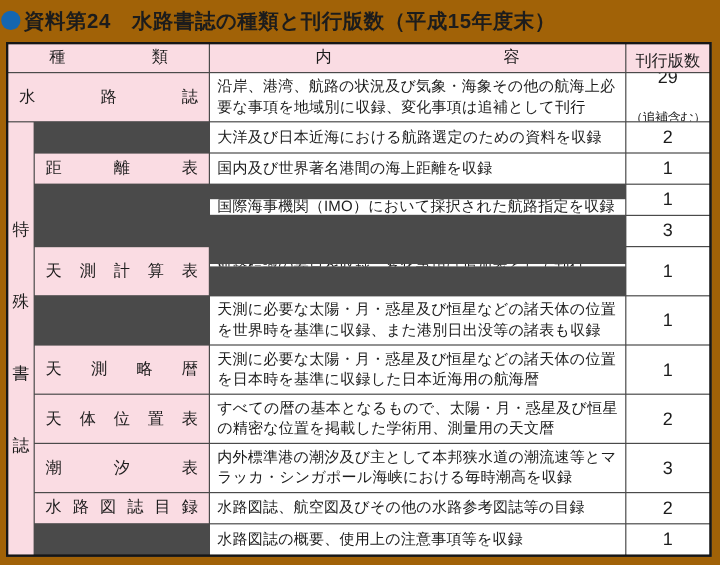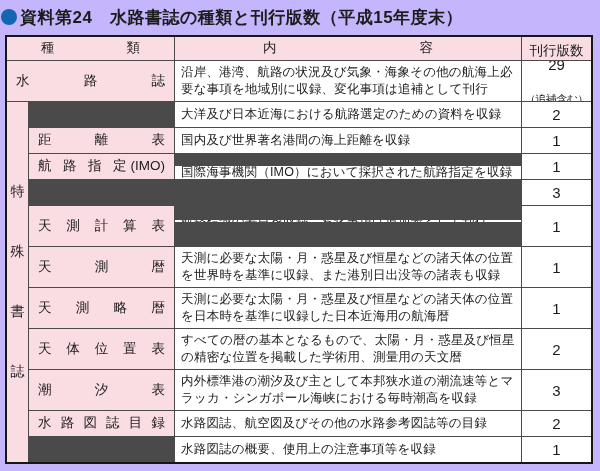--- a/index.html
+++ b/index.html
@@ -1,17 +1,17 @@
 <!DOCTYPE html>
 <html lang="ja"><head>
 <meta charset="utf-8">
 <style>
   html,body{margin:0;padding:0;background:#ffffff;}
   .page{
-    position:relative;width:600px;height:471px;overflow:hidden;background:#c4b5fd;
+    position:relative;width:600px;height:471px;overflow:hidden;background:#a16207;
     font-family:"Liberation Sans","DejaVu Sans",sans-serif;color:#1c1c1c;
   }
   .title-row{
     display:flex;align-items:center;gap:3px;
     padding:5px 0 0 1px;height:24px;
   }
   .bullet{
     width:16px;height:16px;border-radius:50%;
     flex:0 0 auto;
   }
@@ -108,23 +108,20 @@
       <span class="spread">距 離 表</span>
     </div>
     <div class="t-cell white content-cell" style="grid-area:4/3/5/4;">
       <span class="content-text">国内及び世界著名港間の海上距離を収録</span>
     </div>
     <div class="t-cell white num-cell" style="grid-area:4/4/5/5;">
       <span class="num">1</span>
 
     </div>
 
-    <div class="t-cell pink type-cell" style="grid-area:5/2/6/3;">
-      <span class="spread">航 路 指 定(IMO)</span>
-    </div>
     <div class="t-cell white content-cell" style="grid-area:5/3/6/4;margin-top:12px;">
       <span class="content-text">国際海事機関（IMO）において採択された航路指定を収録</span>
     </div>
     <div class="t-cell white num-cell" style="grid-area:5/4/6/5;">
       <span class="num">1</span>
 
     </div>
 
     <div class="t-cell white content-cell" style="grid-area:6/3/7/4;margin-top:40px;">
       <span class="content-text">航路標識の要目を収録、変化事項は追加表として刊行</span>
@@ -135,23 +132,20 @@
     </div>
 
     <div class="t-cell pink type-cell" style="grid-area:7/2/8/3;">
       <span class="spread">天 測 計 算 表</span>
     </div>
     <div class="t-cell white num-cell" style="grid-area:7/4/8/5;">
       <span class="num">1</span>
 
     </div>
 
-    <div class="t-cell pink type-cell" style="grid-area:8/2/9/3;">
-      <span class="spread">天 測 暦</span>
-    </div>
     <div class="t-cell white content-cell" style="grid-area:8/3/9/4;">
       <span class="content-text">天測に必要な太陽・月・惑星及び恒星などの諸天体の位置
 を世界時を基準に収録、また港別日出没等の諸表も収録</span>
     </div>
     <div class="t-cell white num-cell" style="grid-area:8/4/9/5;">
       <span class="num">1</span>
 
     </div>
 
     <div class="t-cell pink type-cell" style="grid-area:9/2/10/3;">

